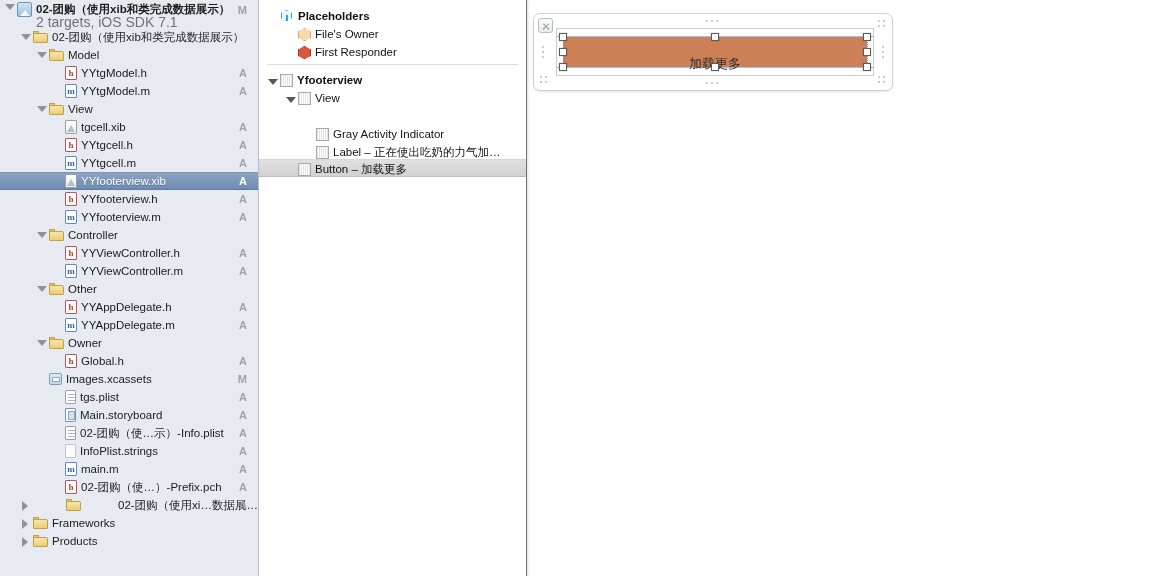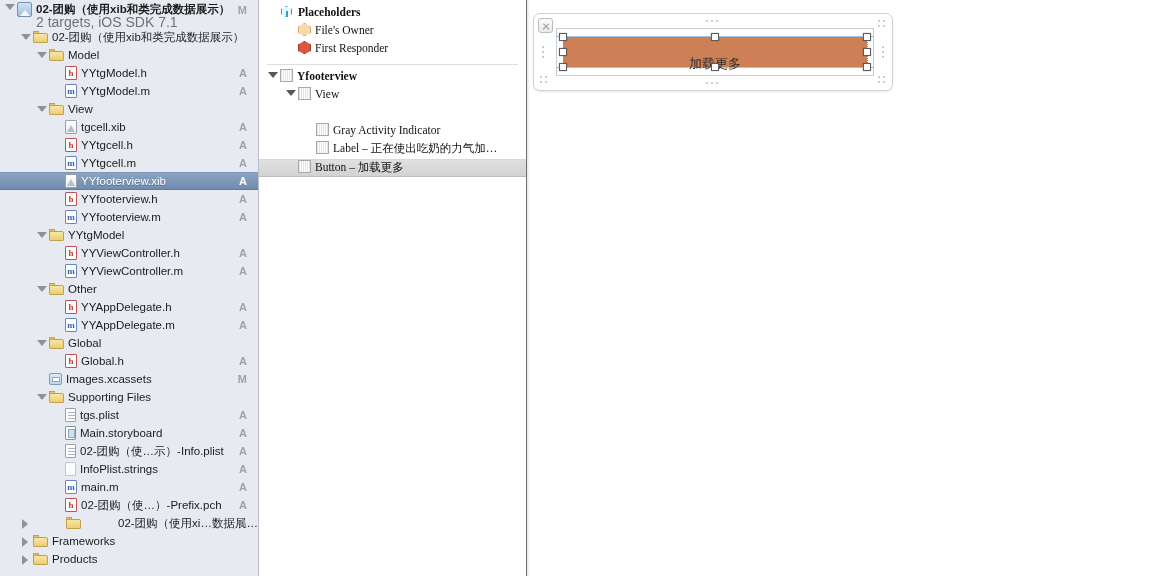--- a/index.html
+++ b/index.html
@@ -141,22 +141,22 @@
   
   .outline{
     position:relative;
     width:268px;height:576px;
     background:#ffffff;
     border-right:1px solid #6f6f6f;
     box-sizing:border-box;
     overflow:hidden;
   }
   .orow{
-    position:relative;height:18px;display:flex;align-items:flex-start;
-    white-space:nowrap;box-sizing:border-box;font-family:Liberation Serif, serif;
+    position:relative;height:18px;display:flex;align-items:flex-end;
+    white-space:nowrap;box-sizing:border-box;
   }
   .orow.selected{
     background:linear-gradient(to bottom,#e0e0e0,#d2d2d2);
     border-top:1px solid #d8d8d8;border-bottom:1px solid #bdbdbd;
   }
   .orow .olabel{font-size:11.5px;line-height:14px;color:#121212;}
   .orow.bold .olabel{font-weight:bold;}
   .otwisty{
     width:11px;height:11px;flex:0 0 11px;position:relative;margin-right:2px;
   }
@@ -347,21 +347,21 @@
           <span class="icon ic-letter m">m</span>
           <span class="label">YYfooterview.m</span>
           <span class="status">A</span>
         </div>
         <div class="row" style="padding-left: 36px;">
           <span class="twisty open"></span>
           <span class="icon ic-folder">
             <i class="tab"></i>
             <i class="body"></i>
           </span>
-          <span class="label">YYtgModel</span>
+          <span class="label">Controller</span>
         </div>
         <div class="row" style="padding-left: 52px;">
           <span class="twisty none"></span>
           <span class="icon ic-letter h">h</span>
           <span class="label">YYViewController.h</span>
           <span class="status">A</span>
         </div>
         <div class="row" style="padding-left: 52px;">
           <span class="twisty none"></span>
           <span class="icon ic-letter m">m</span>
@@ -387,41 +387,33 @@
           <span class="icon ic-letter m">m</span>
           <span class="label">YYAppDelegate.m</span>
           <span class="status">A</span>
         </div>
         <div class="row" style="padding-left: 36px;">
           <span class="twisty open"></span>
           <span class="icon ic-folder">
             <i class="tab"></i>
             <i class="body"></i>
           </span>
-          <span class="label">Global</span>
+          <span class="label">Owner</span>
         </div>
         <div class="row" style="padding-left: 52px;">
           <span class="twisty none"></span>
           <span class="icon ic-letter h">h</span>
           <span class="label">Global.h</span>
           <span class="status">A</span>
         </div>
         <div class="row" style="padding-left: 36px;">
           <span class="twisty none"></span>
           <span class="icon ic-xcassets"></span>
           <span class="label">Images.xcassets</span>
           <span class="status">M</span>
-        </div>
-        <div class="row" style="padding-left: 36px;">
-          <span class="twisty open"></span>
-          <span class="icon ic-folder">
-            <i class="tab"></i>
-            <i class="body"></i>
-          </span>
-          <span class="label">Supporting Files</span>
         </div>
         <div class="row" style="padding-left: 52px;">
           <span class="twisty none"></span>
           <span class="icon ic-plist"></span>
           <span class="label">tgs.plist</span>
           <span class="status">A</span>
         </div>
         <div class="row" style="padding-left: 52px;">
           <span class="twisty none"></span>
           <span class="icon ic-storyboard"></span>

